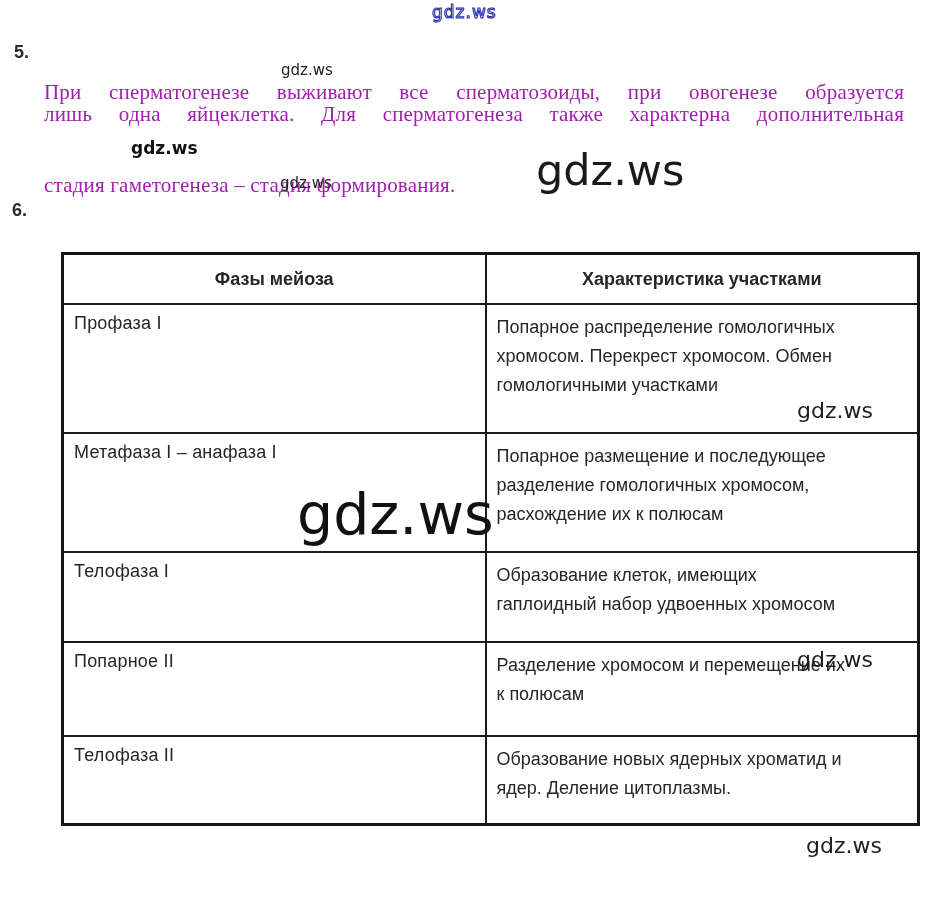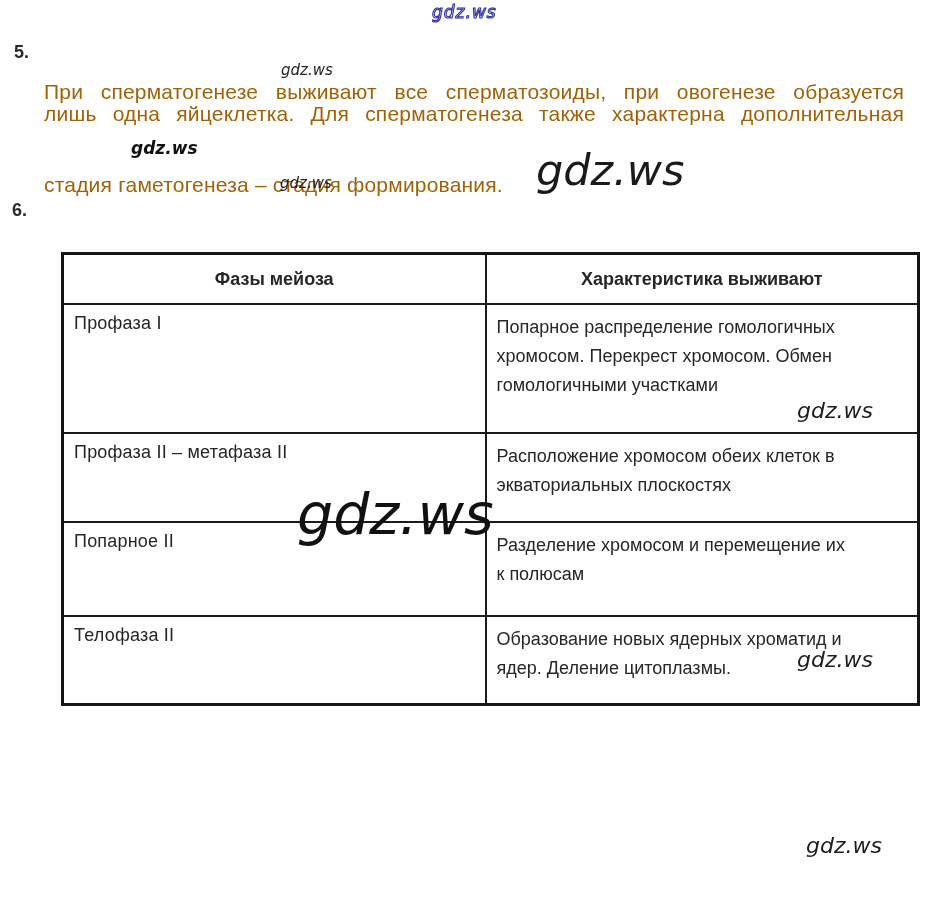--- a/index.html
+++ b/index.html
@@ -11,21 +11,20 @@
     font-family: "Liberation Sans", sans-serif;
   }
   
   .wm {
     position: absolute;
     font-family: "DejaVu Sans", sans-serif;
     color: #1d1d1d;
     white-space: nowrap;
     z-index: 6;
     line-height: 1;
-    font-style: italic;
   }
   .wm-top-blue {
     left: 432px; top: 4px;
     font-size: 17px;
     letter-spacing: 1px;
     color: rgba(255,255,255,0.92);
     -webkit-text-stroke: 1.1px #3434ae;
     text-shadow: 0 0 1px #3434ae;
   }
   .wm-p1 { left: 281px; top: 63px;  font-size: 15px; color: #222; }
@@ -45,23 +44,24 @@
     color: #2b2b2b;
   }
   .num-5 { left: 14px; top: 42px; }
   .num-6 { left: 12px; top: 200px; }
 
   .para-line {
     position: absolute;
     left: 44px;
     width: 860px;
     font-size: 21px;
-    color: #a16207;
+    color: #a21caf;
     letter-spacing: 0.2px;
     white-space: nowrap;
+    font-family: Liberation Serif, serif;
   }
   .para-just { white-space: normal; text-align: justify; text-align-last: justify; }
   .pl-1 { top: 80px; }
   .pl-2 { top: 102px; }
   .pl-3 { top: 160px; margin-top: 13px; }
 
   
   .meiosis-table {
     position: absolute;
     left: 61px; top: 252px;
@@ -119,34 +119,40 @@
 <div class="item-number num-6">6.</div>
 
 <table class="meiosis-table">
   <colgroup>
       <col class="col-phase">
       <col>
     </colgroup>
   <thead>
     <tr>
       <th>Фазы мейоза</th>
-      <th>Характеристика выживают</th>
+      <th>Характеристика участками</th>
     </tr>
   </thead>
   <tbody>
     <tr class="r1">
       <td class="phase-cell">Профаза I</td>
       <td class="desc-cell">
           <span class="desc-inner">Попарное распределение гомологичных хромосом. Перекрест хромосом. Обмен гомологичными участками</span>
         </td>
     </tr>
-    <tr class="r4">
-      <td class="phase-cell">Профаза II – метафаза II</td>
+    <tr class="r2">
+      <td class="phase-cell">Метафаза I – анафаза I</td>
       <td class="desc-cell">
-          <span class="desc-inner">Расположение хромосом обеих клеток в экваториальных плоскостях</span>
+          <span class="desc-inner">Попарное размещение и последующее разделение гомологичных хромосом, расхождение их к полюсам</span>
+        </td>
+    </tr>
+    <tr class="r3">
+      <td class="phase-cell">Телофаза I</td>
+      <td class="desc-cell">
+          <span class="desc-inner">Образование клеток, имеющих гаплоидный набор удвоенных хромосом</span>
         </td>
     </tr>
     <tr class="r5">
       <td class="phase-cell">Попарное II</td>
       <td class="desc-cell">
           <span class="desc-inner">Разделение хромосом и перемещение их к полюсам</span>
         </td>
     </tr>
     <tr class="r6">
       <td class="phase-cell">Телофаза II</td>

